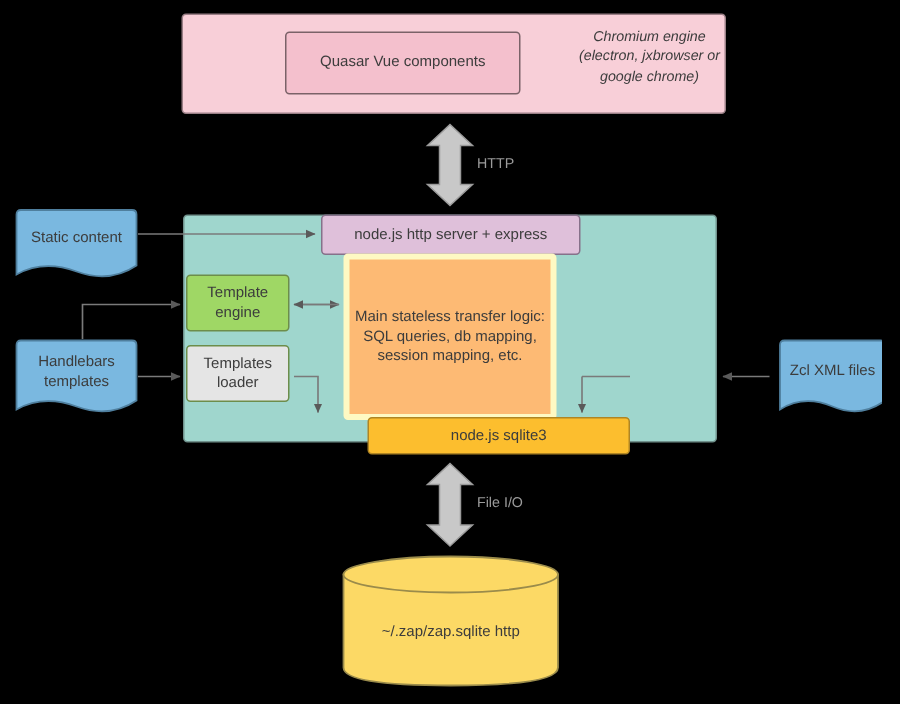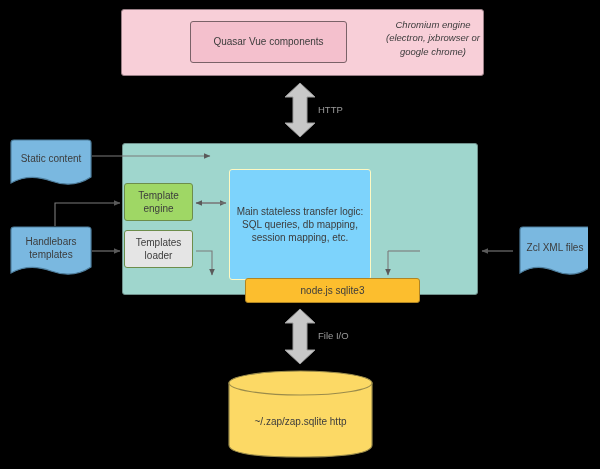--- a/index.html
+++ b/index.html
@@ -63,22 +63,22 @@
     color: #3c3c3c; font-size: 9.5px; font-style: italic;
     display: flex; align-items: center; justify-content: center;
   }
   #http-server {
     left: 214px; top: 143px; width: 173px; height: 27px;
     background: #dfc0da;
     border: 1px solid #86718a;
   }
   #main-logic {
     left: 229px; top: 169px; width: 142px; height: 111px;
-    background: #7dd3fc;
-    border: 1px solid #fef9c3;
+    background: #fdba74;
+    border: 4px solid #fef9c3;
     font-size: 10px;
   }
   #template-engine {
     left: 124px; top: 183px; width: 69px; height: 38px;
     background: #9fd765;
     border: 1px solid #6d8d4b;
   }
   #templates-loader {
     left: 124px; top: 230px; width: 69px; height: 38px;
     background: #e5e5e5;
@@ -200,20 +200,21 @@
       <path d="M196,251 L212,251 L212,275" marker-end="url(#ah)"></path>
 
       <path d="M388,251 L388,275" marker-end="url(#ah)"></path>
 
       <path d="M420,251 L388,251"></path>
 
       <path d="M513,251 L482,251" marker-end="url(#ah-left)"></path>
     </g>
   </svg>
 
+  <div class="box" id="http-server">node.js http server + express</div>
   <div class="box" id="main-logic">Main stateless transfer logic: SQL queries, db mapping, session mapping, etc.</div>
   <div class="box" id="template-engine">Template engine</div>
   <div class="box" id="templates-loader">Templates loader</div>
   <div class="box" id="sqlite3">node.js sqlite3</div>
 
   <div class="block-arrow" id="http-arrow">
     <svg width="34" height="56" viewBox="0 0 34 56">
       <path d="M17,1 L32,15 L24,15 L24,41 L32,41 L17,55 L2,41 L10,41 L10,15 L2,15 Z" fill="#c8c8c8" stroke="#9b9b9b" stroke-width="1"></path>
     </svg>
   </div>

